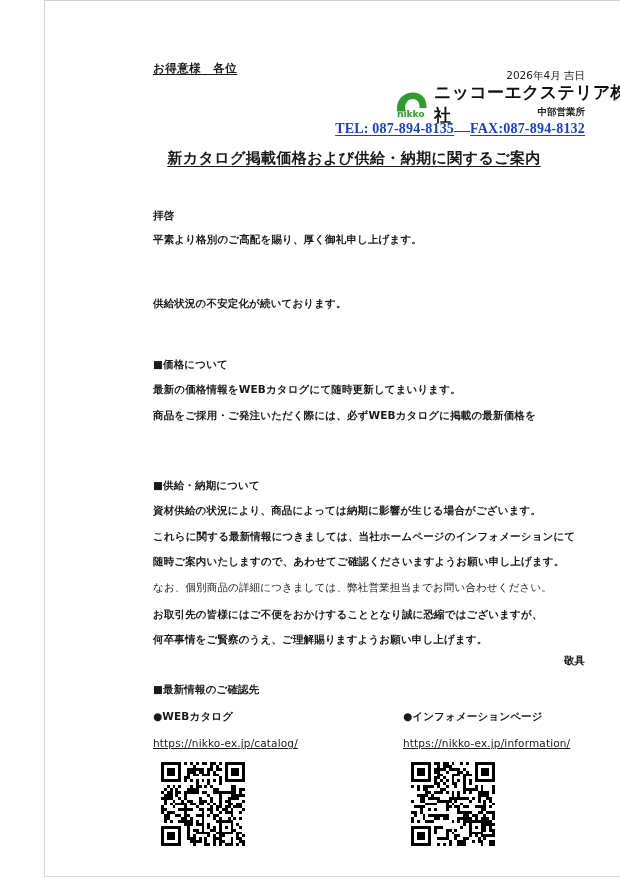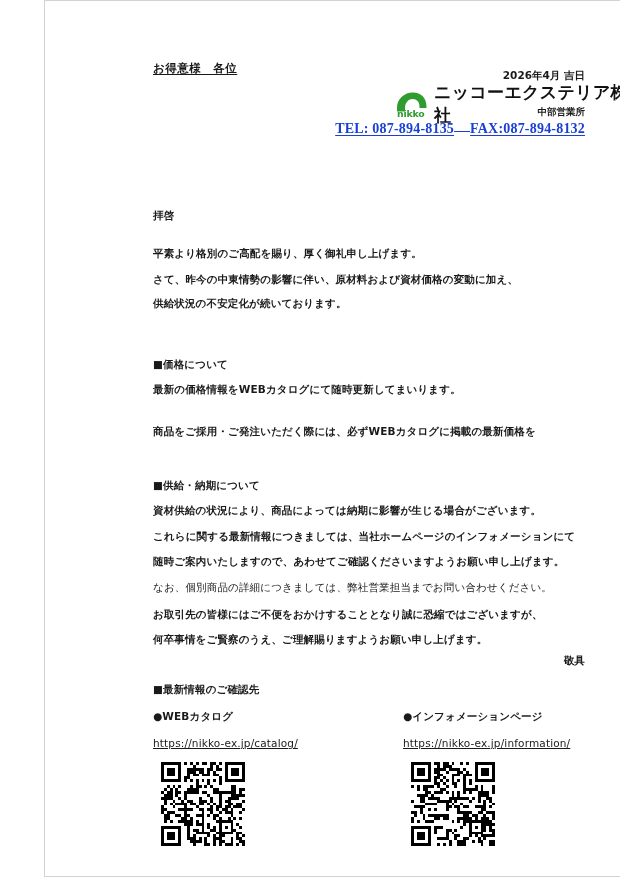--- a/index.html
+++ b/index.html
@@ -46,21 +46,21 @@
     font-size: 11.5px;
     font-weight: bold;
     letter-spacing: 0.5px;
     text-decoration: underline;
     text-underline-offset: 2px;
   }
   #doc-date {
     right: 78px;
     top: 68px;
     font-size: 10.5px;
-    font-weight: bold;
+    font-weight: normal;
     text-align: right;
   }
   #logo-row {
     position: absolute;
     left: 350px;
     top: 80px;
     display: flex;
     align-items: center;
     gap: 5px;
   }
@@ -163,31 +163,31 @@
       </span>
       <span id="company-name">ニッコーエクステリア株式会社</span>
     </div>
 
     <div class="t jp" id="branch-name">中部営業所</div>
 
     <div class="t" id="contact-line">
       <span class="seg">TEL: 087-894-8135</span><span class="gap"></span><span class="seg">FAX:087-894-8132</span>
     </div>
 
+    <div class="t" id="doc-title">新カタログ掲載価格および供給・納期に関するご案内</div>
 
     <div class="line b" style="top:208px;">拝啓</div>
 
-    <div class="line b" style="top:246px;">平素より格別のご高配を賜り、厚く御礼申し上げます。</div>
-
-    <div class="line b" style="top:272px;">さて、昨今の中東情勢の影響に伴い、原材料および資材価格の変動に加え、</div>
+    <div class="line b" style="top:232px;">平素より格別のご高配を賜り、厚く御礼申し上げます。</div>
+
     <div class="line b" style="top:296px;">供給状況の不安定化が続いております。</div>
 
     <div class="line head" style="top:357px;">■価格について</div>
     <div class="line b" style="top:382px;">最新の価格情報をWEBカタログにて随時更新してまいります。</div>
-    <div class="line b" style="top:424px;">商品をご採用・ご発注いただく際には、必ずWEBカタログに掲載の最新価格を</div>
+    <div class="line b" style="top:408px;">商品をご採用・ご発注いただく際には、必ずWEBカタログに掲載の最新価格を</div>
 
     <div class="line head" style="top:478px;">■供給・納期について</div>
     <div class="line b" style="top:503px;">資材供給の状況により、商品によっては納期に影響が生じる場合がございます。</div>
     <div class="line b" style="top:529px;">これらに関する最新情報につきましては、当社ホームページのインフォメーションにて</div>
     <div class="line b" style="top:554px;">随時ご案内いたしますので、あわせてご確認くださいますようお願い申し上げます。</div>
     <div class="line" style="top:580px;">なお、個別商品の詳細につきましては、弊社営業担当までお問い合わせください。</div>
 
     <div class="line b" style="top:632px;">何卒事情をご賢察のうえ、ご理解賜りますようお願い申し上げます。</div>
     <div class="line b" style="top:607px;">お取引先の皆様にはご不便をおかけすることとなり誠に恐縮ではございますが、</div>
 

